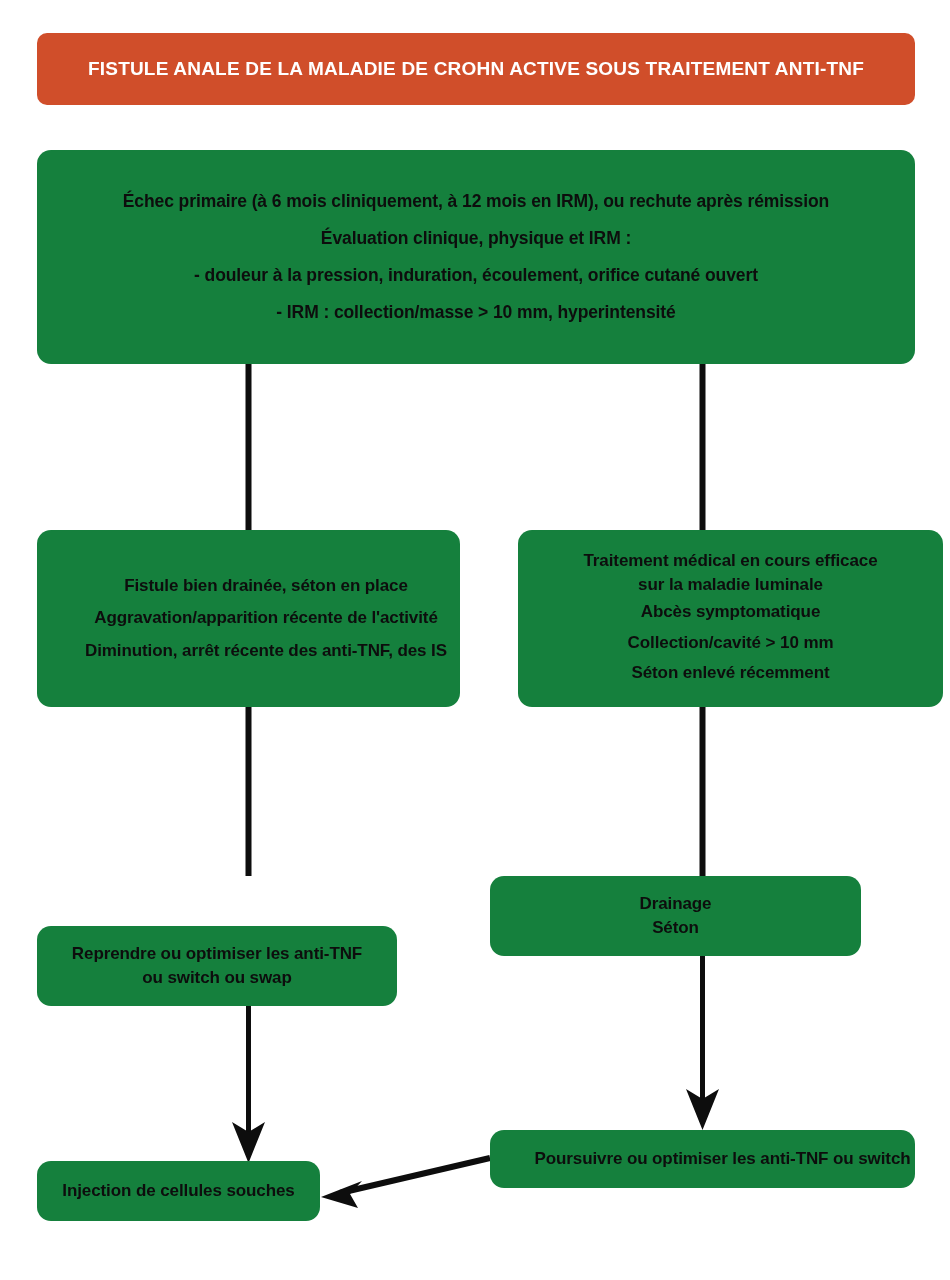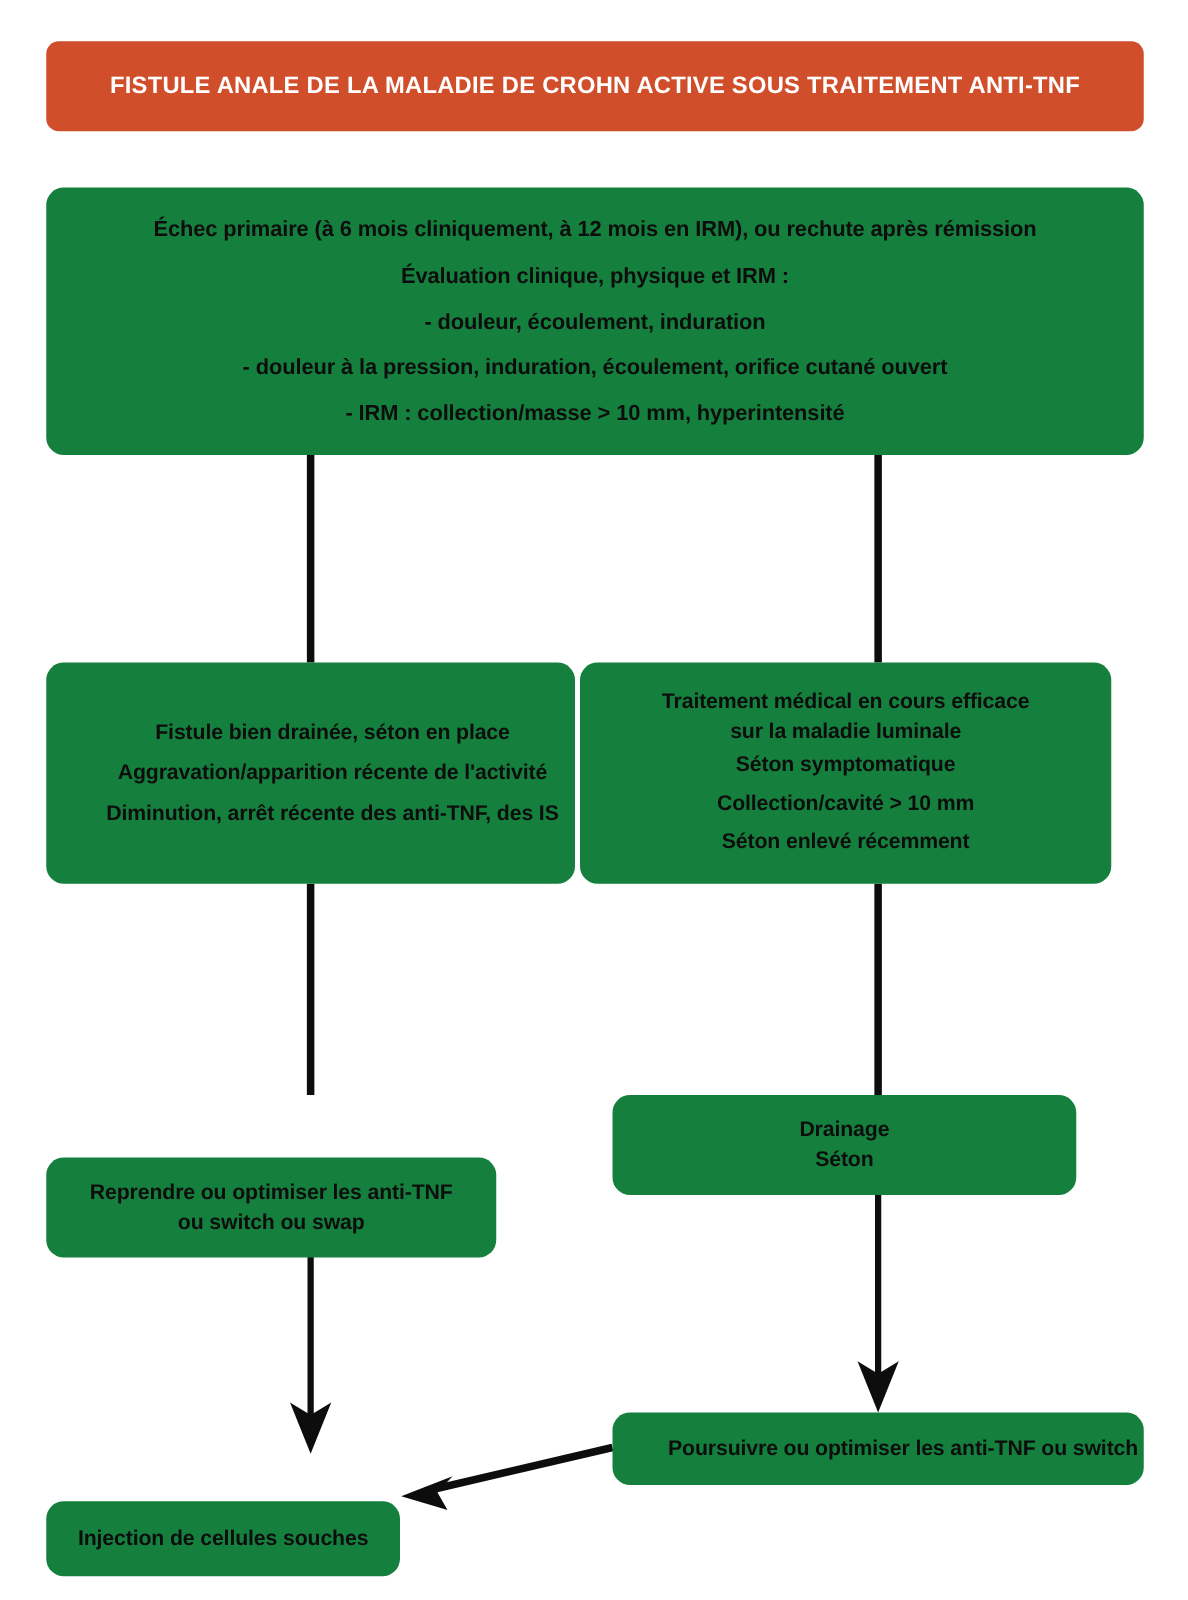--- a/index.html
+++ b/index.html
@@ -55,31 +55,31 @@
   }
 
   
   #title-bar      { left: 37px;  top: 33px;   width: 878px; height: 72px; }
   #box-assessment { left: 37px;  top: 150px;  width: 878px; height: 214px; }
   #box-assessment .line { margin: 6px 0; font-size: 17.5px; }
 
   #box-criteria-left  { left: 37px;  top: 530px;  width: 423px; height: 177px; padding-left: 35px; }
   #box-criteria-left .line { margin: 4px 0; font-size: 17px; }
 
-  #box-criteria-right { left: 464px; top: 530px;  width: 425px; height: 177px; }
+  #box-criteria-right { left: 518px; top: 530px;  width: 425px; height: 177px; }
   #box-criteria-right .line { margin: 3px 0; font-size: 17px; }
   #box-criteria-right .tight { margin: 0; }
 
   #box-action-left  { left: 37px;  top: 926px;  width: 360px; height: 80px; }
   #box-action-left .line { margin: 0; font-size: 17px; }
 
   #box-action-right { left: 490px; top: 876px;  width: 371px; height: 80px; }
   #box-action-right .line { margin: 0; font-size: 17px; }
 
-  #box-stemcells   { left: 37px;  top: 1201px; width: 283px; height: 60px; }
+  #box-stemcells   { left: 37px;  top: 1161px; width: 283px; height: 60px; }
   #box-stemcells .line { margin: 0; font-size: 17px; }
 
   #box-continue    { left: 490px; top: 1130px; width: 425px; height: 58px; padding-left: 40px; }
   #box-continue .line { margin: 0; font-size: 17px; }
 </style>
 </head>
 <body>
 
 <div id="flowchart">
 
@@ -103,35 +103,34 @@
     <polygon points="321,1197 362,1181 350,1194 358,1208" fill="#0D0D0D"></polygon>
   </svg>
 
   <div class="node title-bar" id="title-bar">
     <span class="line">FISTULE ANALE DE LA MALADIE DE CROHN ACTIVE SOUS TRAITEMENT ANTI-TNF</span>
   </div>
 
   <div class="node fill" id="box-assessment">
     <span class="line">Échec primaire (à 6 mois cliniquement, à 12 mois en IRM), ou rechute après rémission</span>
     <span class="line">Évaluation clinique, physique et IRM :</span>
-    <span class="line">- douleur, écoulement, induration</span>
     <span class="line">- douleur à la pression, induration, écoulement, orifice cutané ouvert</span>
     <span class="line">- IRM : collection/masse &gt; 10 mm, hyperintensité</span>
   </div>
 
   <div class="node fill" id="box-criteria-left">
     <span class="line">Fistule bien drainée, séton en place</span>
     <span class="line">Aggravation/apparition récente de l'activité</span>
     <span class="line">Diminution, arrêt récente des anti-TNF, des IS</span>
   </div>
 
   <div class="node fill" id="box-criteria-right">
     <span class="line tight">Traitement médical en cours efficace</span>
     <span class="line tight">sur la maladie luminale</span>
-    <span class="line">Séton symptomatique</span>
+    <span class="line">Abcès symptomatique</span>
     <span class="line">Collection/cavité &gt; 10 mm</span>
     <span class="line">Séton enlevé récemment</span>
   </div>
 
   <div class="node fill" id="box-action-left">
     <span class="line">Reprendre ou optimiser les anti-TNF</span>
     <span class="line">ou switch ou swap</span>
   </div>
 
   <div class="node fill" id="box-action-right">

